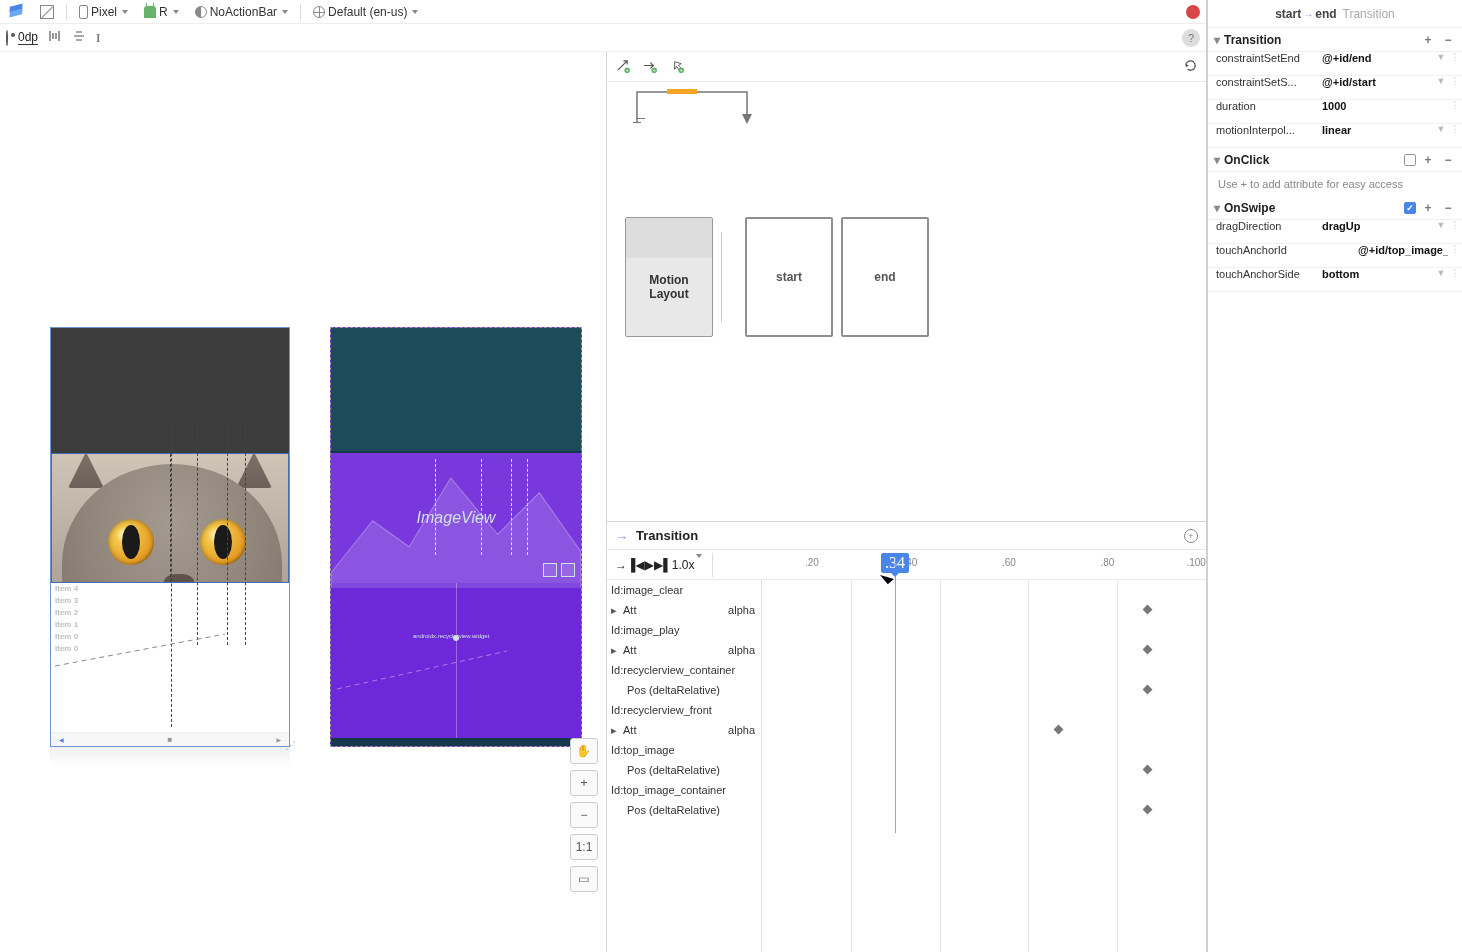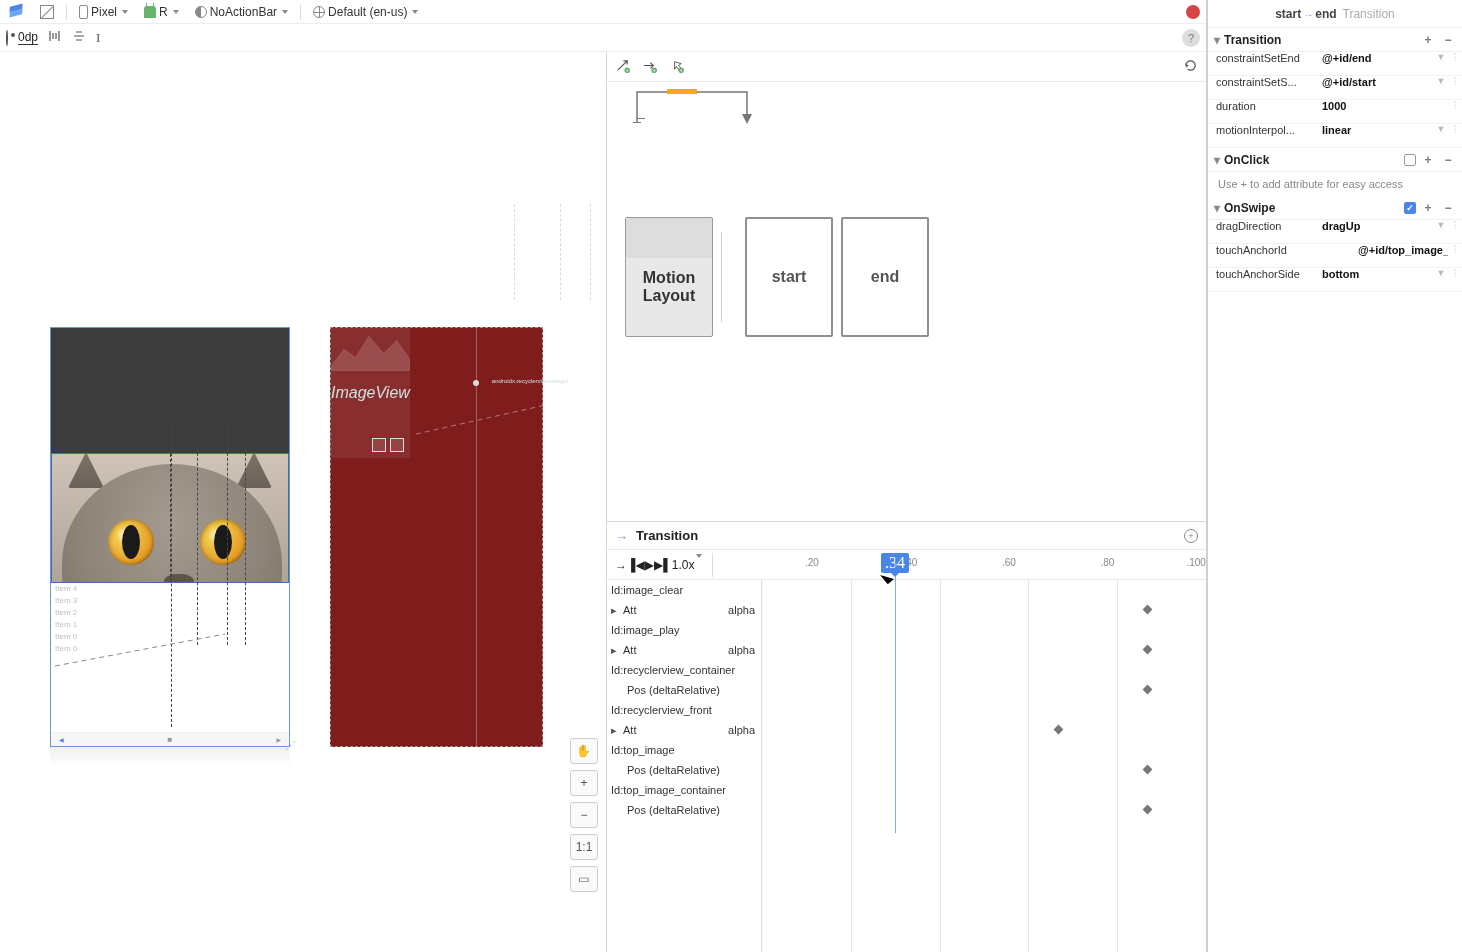--- a/index.html
+++ b/index.html
@@ -13,21 +13,21 @@
 
 .secondbar { height: 28px; border-bottom: 1px solid #eee; display: flex; align-items: center; padding: 0 6px; gap: 10px; }
 
 .editor-body { flex: 1; display: flex; min-height: 0; }
 .design-area { flex: 1; background: #fff; position: relative; overflow: hidden; }
 .motion-area { width: 600px; border-left: 1px solid #d6d6d6; display: flex; flex-direction: column; }
 
 .motion-graph-bar { height: 30px; border-bottom: 1px solid #eaeaea; display: flex; align-items: center; padding: 0 8px; gap: 12px; }
 .motion-graph { height: 440px; position: relative; border-bottom: 1px solid #d6d6d6; }
 
-.ml-box { position: absolute; border: 1px solid #999; background: #e8e8e8; width: 88px; height: 120px; display: flex; align-items: center; justify-content: center; text-align: center; font-size: 16px; color: #333; font-weight: 600; border-radius: 2px; }
+.ml-box { position: absolute; border: 1px solid #999; background: #e8e8e8; width: 88px; height: 120px; display: flex; align-items: center; justify-content: center; text-align: center; font-size: 12px; color: #333; font-weight: 600; border-radius: 2px; }
 .ml-box.startend { background: #fff; border: 2px solid #8f8f8f; color: #555; }
 
 .transition-panel { flex: 1; display: flex; flex-direction: column; min-height: 0; }
 .trans-header { height: 28px; border-bottom: 1px solid #eaeaea; display: flex; align-items: center; padding: 0 8px; gap: 8px; font-size: 13px; }
 .trans-header .spacer { flex: 1; }
 .trans-controls { height: 30px; border-bottom: 1px solid #eaeaea; display: flex; align-items: center; padding-left: 8px; }
 .timeline-ruler { position: relative; height: 24px; flex: 1; margin-left: 10px; border-left: 1px solid #ddd; }
 .ruler-label { position: absolute; top: 4px; font-size: 10px; color: #888; transform: translateX(-50%); }
 .playhead { position: absolute; top: 0; z-index: 3; }
 .playhead-flag { background: #4a86e8; color: #fff; font-size: 16px; padding: 1px 4px; border-radius: 2px; position: relative; font-family: Liberation Serif, serif; }
@@ -59,25 +59,25 @@
 .prop-val { flex: 1; padding-left: 6px; font-size: 11px; color: #111; font-weight: bold; display: flex; align-items: center; }
 .prop-drop { width: 14px; color: #bbb; text-align: center; font-size: 9px; }
 .hint { font-size: 11px; color: #888; padding: 6px 10px; }
 
 .pre-canvas { position: absolute; }
 
 
 .phone1 { left: 50px; top: 275px; width: 240px; height: 420px; border: 1px solid #6b97d6; background: #fff; display: flex; flex-direction: column; }
 .phone1 .topdark { height: 125px; background: #3c3c3c; }
 .phone1 .catbox { height: 130px; border: 1px solid #3d6db4; position: relative; overflow: hidden; background: linear-gradient(180deg, #d0c4b7 0%, #b0a49a 100%); }
-.phone1 .list { flex: 1; font-size: 8px; color: #c0c0c0; padding-left: 4px; line-height: 12px; }
+.phone1 .list { flex: 1; font-size: 8px; color: #c0c0c0; padding-left: 4px; line-height: 12px; font-weight: bold; }
 .phone1 .bottombar { height: 14px; background: #f6f6f6; border-top: 1px solid #eee; display:flex; justify-content:space-between; padding:0 8px; align-items:center; }
 .phone-shadow { position: absolute; left: 50px; top: 695px; width: 240px; height: 20px; background: linear-gradient(180deg, rgba(0,0,0,0.06), transparent); }
 
-.phone2 { left: 330px; top: 275px; width: 213px; height: 420px; border: 1px dashed #999; background: #7f1d1d; display: flex; flex-direction: row; }
+.phone2 { left: 330px; top: 275px; width: 252px; height: 420px; border: 1px dashed #999; background: #6d28d9; display: flex; flex-direction: column; }
 .phone2 .band { height: 125px; background: #1e4b5a; border-bottom: 2px solid #15384a; }
 .phone2 .imgview { height: 130px; position: relative; display: flex; align-items: center; justify-content: center; color: #cfe1df; font-style: italic; background: rgba(255,255,255,0.08); font-size: 16px; }
 .phone2 .below { flex: 1; position: relative; }
 
 
 .cat { position: absolute; inset: 0; }
 .ear { position: absolute; width: 36px; height: 36px; background: linear-gradient(180deg, #7d7268, #6c6158); clip-path: polygon(50% 0%, 100% 100%, 0% 100%); top: -2px; border-radius: 3px; }
 .ear.left { left: 16px; }
 .ear.right { right: 16px; }
 .cat-face { position: absolute; width: 220px; height: 200px; background: radial-gradient(ellipse at 50% 30%, #a59a8f 0%, #8e8378 60%, #7a7065 100%); border-radius: 50% 50% 45% 45%; left: 10px; top: 10px; }

